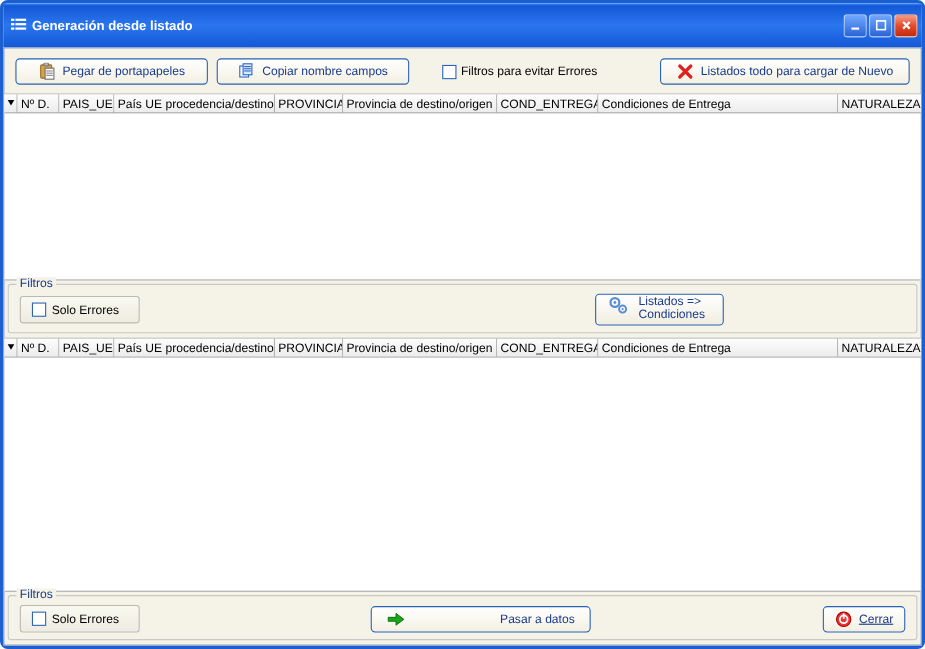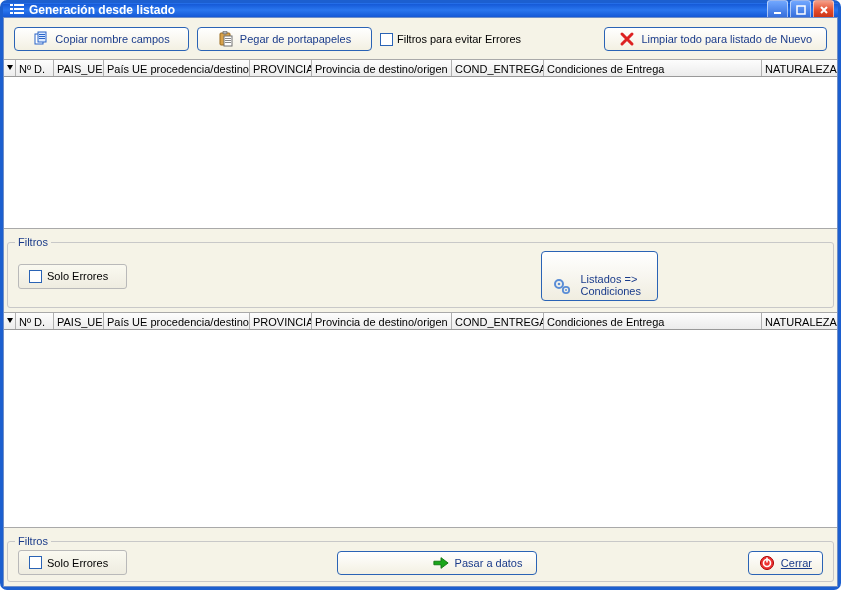--- a/index.html
+++ b/index.html
@@ -14,21 +14,21 @@
     width: 841px;
     height: 590px;
     border: 3px solid #1c5fcf;
     border-radius: 7px;
     background: #fff;
     position: relative;
     display: flex;
     flex-direction: column;
   }
   .titlebar {
-    height: 14px;
+    height: 40px;
     background: linear-gradient(to bottom, #3b8cff 0%, #1458d6 6%, #2a76ee 50%, #1458d6 100%);
     display: flex;
     align-items: center;
     padding: 0 4px 0 6px;
     color: #fff;
     font-weight: bold;
     font-size: 12px;
   }
   .titlebar .title-icon {
     width: 16px;
@@ -156,21 +156,21 @@
   }
   .scroll-track { flex: 1; position: relative; background: #f3f1e5; }
   .scroll-thumb {
     position: absolute; left: 0; top: 0; bottom: 0; width: 24px;
     background: linear-gradient(to bottom, #e8f1ff, #c9dbf7);
     border: 1px solid #8aa7d6; border-radius: 2px;
   }
   .filter-bar {
     position: relative;
     border: 1px solid #c8c8c8;
-    margin: 13px 3px 4px 3px;
+    margin: 3px 3px 4px 3px;
     border-radius: 3px;
     background: #f5f3e7;
     min-height: 40px;
     display: flex;
     align-items: center;
     padding: 8px 10px 6px 10px;
     gap: 1px;
   }
   .filter-bar .legend {
     position: absolute;
@@ -195,30 +195,30 @@
     display: inline-flex;
     align-items:center;
     gap: 5px;
     background: linear-gradient(to bottom,#faf9f0,#eeece0);
     color: #000;
   }
   .listados-btn {
     border: 1px solid #2a63b5;
     border-radius: 4px;
     background: linear-gradient(to bottom,#ffffff,#f0ede0);
-    padding: 21px 16px 3px 10px;
+    padding: 0 16px 3px 10px;
     display: inline-flex;
-    align-items:flex-end;
+    align-items:flex-start;
     gap: 8px;
     color: #1a3b8a;
     font-size: 11px;
     line-height: 12px;
   }
   .listados-btn .txt2 { display:flex; flex-direction:column; align-items:flex-start; }
-  .pasar-btn { min-width: 200px; justify-content:flex-end; }
+  .pasar-btn { min-width: 200px; justify-content:space-between; }
   .cerrar-btn { padding: 0 10px; text-decoration: underline; }
   .bottom-bar {
     display:flex;
     align-items:center;
     justify-content:space-between;
   }
   svg { display:block; }
 </style>
 </head>
 <body>
@@ -253,57 +253,57 @@
         <svg width="10" height="10">
             <path d="M2 2 L8 8 M8 2 L2 8" stroke="#fff" stroke-width="2"></path>
           </svg>
       </div>
     </div>
   </div>
 
   <div class="content">
 
     <div class="toolbar">
-      <div class="btn wide">
-        <span class="icon">
-          <svg width="16" height="16" viewBox="0 0 16 16">
-            <rect x="2" y="3" width="8" height="10" fill="#fff" stroke="#2a64c8"></rect>
-            <rect x="5" y="1" width="8" height="10" fill="#dbeaff" stroke="#2a64c8"></rect>
-            <rect x="6" y="3" width="6" height="1" fill="#2a64c8"></rect>
-            <rect x="6" y="5" width="6" height="1" fill="#2a64c8"></rect>
-            <rect x="6" y="7" width="6" height="1" fill="#2a64c8"></rect>
-          </svg>
-        </span>
-        <span>Copiar nombre campos</span>
-      </div>
       <div class="btn med">
         <span class="icon">
           <svg width="16" height="16" viewBox="0 0 16 16">
             <rect x="2" y="2" width="10" height="12" rx="1" fill="#d8a24a" stroke="#9a6b1f"></rect>
             <rect x="5" y="0" width="4" height="3" rx="1" fill="#b8b8b8" stroke="#707070"></rect>
             <rect x="6" y="5" width="8" height="10" fill="#fff" stroke="#707070"></rect>
             <rect x="7" y="7" width="6" height="1" fill="#888"></rect>
             <rect x="7" y="9" width="6" height="1" fill="#888"></rect>
             <rect x="7" y="11" width="6" height="1" fill="#888"></rect>
           </svg>
         </span>
         <span>Pegar de portapapeles</span>
       </div>
-      <div class="chk-row" style="">
+      <div class="btn wide">
+        <span class="icon">
+          <svg width="16" height="16" viewBox="0 0 16 16">
+            <rect x="2" y="3" width="8" height="10" fill="#fff" stroke="#2a64c8"></rect>
+            <rect x="5" y="1" width="8" height="10" fill="#dbeaff" stroke="#2a64c8"></rect>
+            <rect x="6" y="3" width="6" height="1" fill="#2a64c8"></rect>
+            <rect x="6" y="5" width="6" height="1" fill="#2a64c8"></rect>
+            <rect x="6" y="7" width="6" height="1" fill="#2a64c8"></rect>
+          </svg>
+        </span>
+        <span>Copiar nombre campos</span>
+      </div>
+      <div class="chk-row" style="margin-left:22px;">
         <span class="chk"></span>
         <span>Filtros para evitar Errores</span>
       </div>
       <div style="flex:1"></div>
       <div class="btn" style="min-width:220px;">
         <span class="icon">
           <svg width="16" height="16" viewBox="0 0 16 16">
             <path d="M3 3 L13 13 M13 3 L3 13" stroke="#d22" stroke-width="3" stroke-linecap="round"></path>
           </svg>
         </span>
-        <span>Limpiar todo para listado de Nuevo</span>
+        <span>Listados todo para cargar de Nuevo</span>
       </div>
     </div>
 
     <div class="grid-wrap" style="flex:0 0 170px;">
       <div class="grid-head-row">
         <div class="row-indicator">
           <svg width="8" height="8">
               <path d="M1 1 L7 1 L4 6 Z" fill="#000"></path>
             </svg>
         </div>

